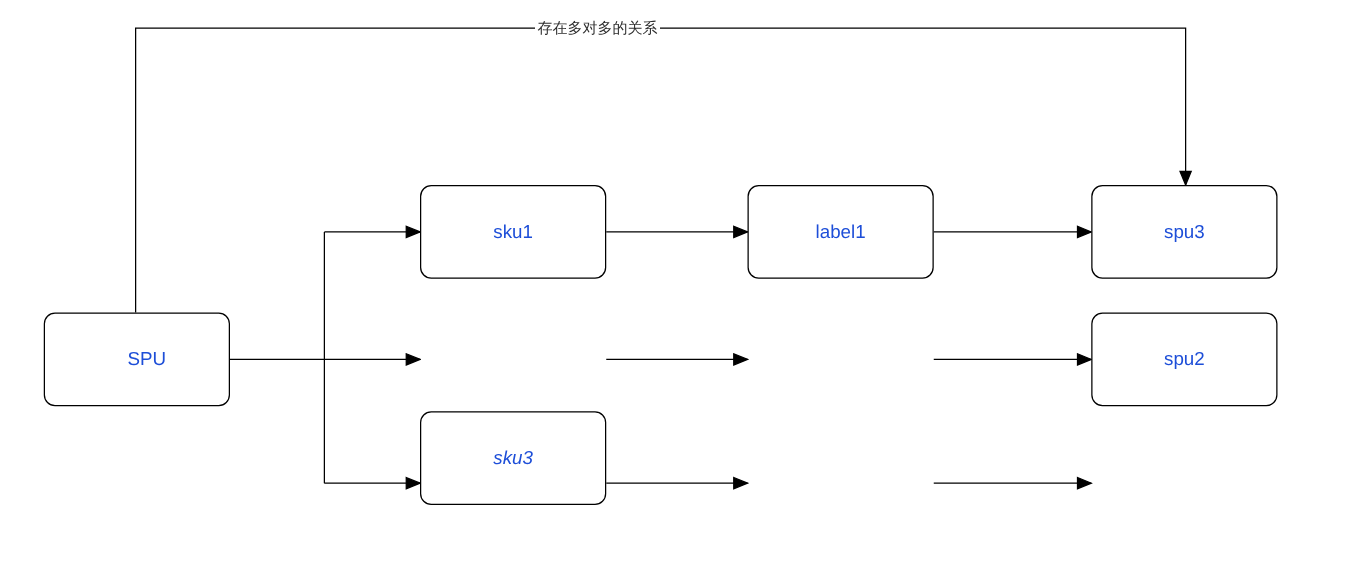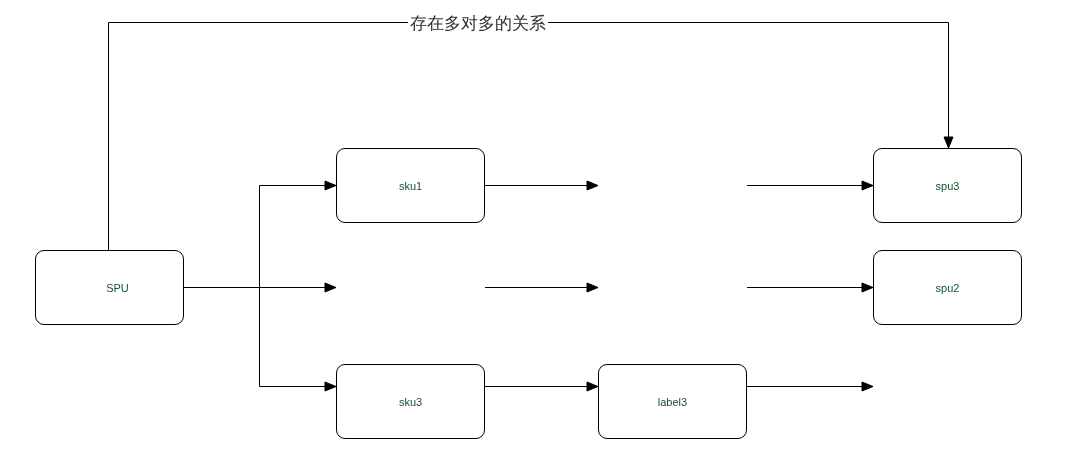--- a/index.html
+++ b/index.html
@@ -20,39 +20,39 @@
     position: absolute;
     width: 149px;
     height: 75px;
     box-sizing: border-box;
     background: #ffffff;
     border: 1px solid #000000;
     border-radius: 9px;
     display: flex;
     align-items: center;
     justify-content: center;
-    font-size: 11px;
-    color: #14532d;
+    font-size: 15px;
+    color: #1d4ed8;
     white-space: nowrap;
   }
   .c1 { left: 35px; padding-left: 16px; }
   .c2 { left: 336px; }
   .c3 { left: 598px; }
   .c4 { left: 873px; text-align: right; }
   .r1 { top: 148px; }
   .r2 { top: 250px; }
-  .r3 { top: 364px; }
+  .r3 { top: 329px; font-style: italic; }
   .edge-label {
     position: absolute;
     left: 478px;
     top: 23px;
     transform: translate(-50%, -50%);
     background: #ffffff;
     padding: 0 2px;
-    font-size: 17px;
+    font-size: 12px;
     color: #2d2d2d;
     white-space: nowrap;
   }
 </style>
 </head>
 <body>
 
 <div class="canvas">
 
   <svg class="wires" viewBox="0 0 1080 449">
@@ -83,18 +83,18 @@
     <path d="M108.5 250 V22.5 H948.5 V148" stroke="#000000" stroke-width="1" fill="none" marker-end="url(#arrow)"></path>
   </svg>
 
   <div class="edge-label">存在多对多的关系</div>
 
   <div class="node c1 r2">SPU</div>
 
   <div class="node c2 r1">sku1</div>
   <div class="node c2 r3">sku3</div>
 
-  <div class="node c3 r3">label3</div>
+  <div class="node c3 r1">label1</div>
 
   <div class="node c4 r1">spu3</div>
   <div class="node c4 r2">spu2</div>
 
 </div>
 
 </body></html>

